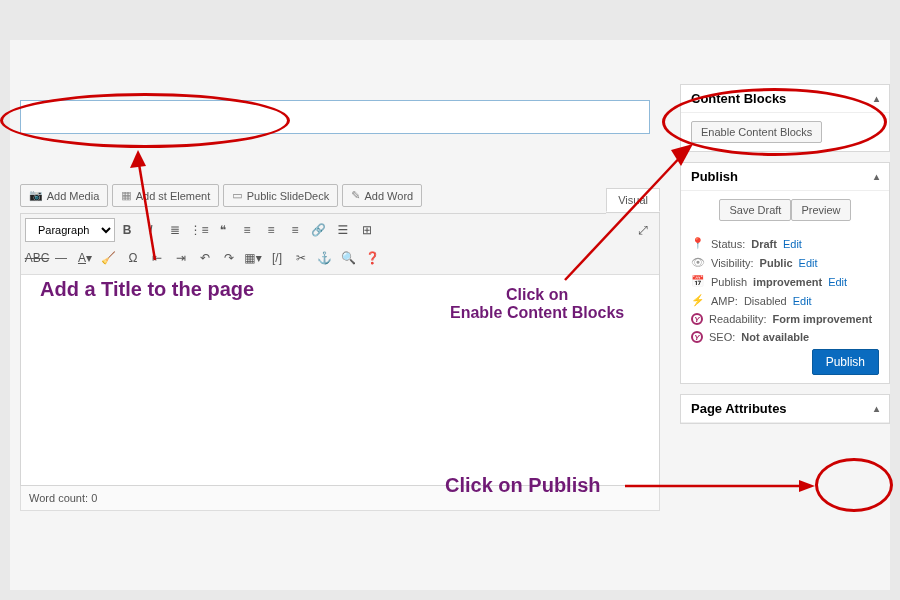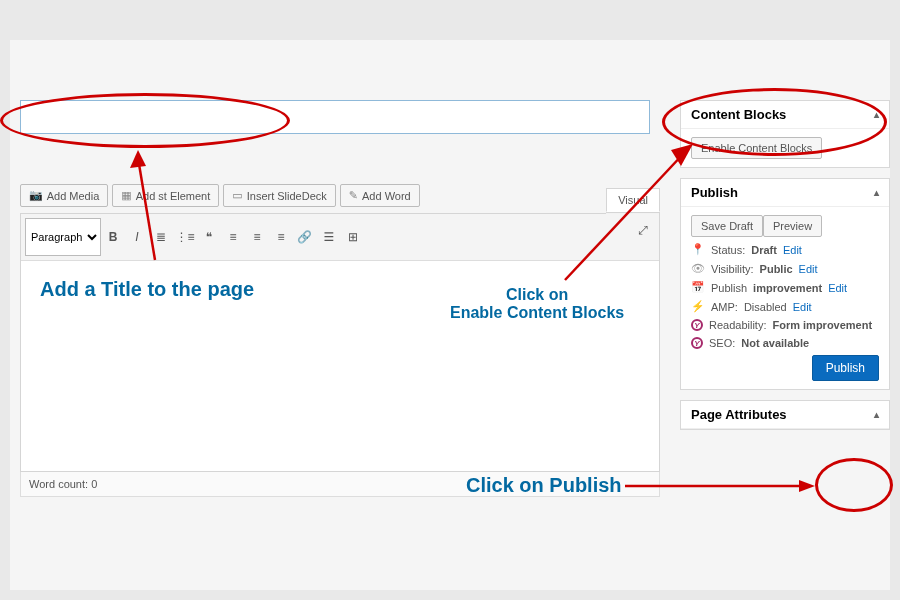--- a/index.html
+++ b/index.html
@@ -17,39 +17,39 @@
     cursor: pointer;
   }
   .tbtn .ic { font-size: 11px; color: #888; }
   .editor-box { margin: 0 10px; border: 1px solid #d5d5d5; background: #fff; position: relative; padding-bottom: 210px;}
   .tabs { position: absolute; right: -1px; top: -26px; display: flex; flex-direction: column; }
   .tab { font-size: 11px; padding: 5px 11px; border: 1px solid #d5d5d5; color: #777; background:#f2f2f2; cursor:pointer;}
   .tab.active { background: #fff; border-bottom: 1px solid #fff; color:#555;}
   .tab + .tab { border-left: none; }
   .ed-toolbar { background: #f4f4f4; border-bottom: 1px solid #ddd; padding: 2px; position: relative;}
   .ed-row { display:flex; flex-wrap:wrap; align-items:center; padding:2px;}
-  .ed-sel { font-size:11px; height:38px; border:1px solid #bbb; background:#fff; padding:0 1px; min-width:76px;}
+  .ed-sel { font-size:11px; height:24px; border:1px solid #bbb; background:#fff; padding:0 8px; min-width:76px;}
   .ed-btn { width:22px; height:22px; display:inline-flex; align-items:center; justify-content:center; font-size:12px; color:#555; cursor:pointer; margin:1px;}
   .ed-expand { position:absolute; right:4px; top:4px; }
   .wordcount { margin: 0 10px 0 10px; font-size: 11px; color: #555; border:1px solid #ddd; border-top:none; padding:6px 8px; background:#fafafa;}
   
-  .sidebar { position: absolute; right: 0; top: 60px; width: 210px; display:flex; flex-direction:column; gap:0;}
+  .sidebar { position: absolute; right: 0; top: 44px; width: 210px; display:flex; flex-direction:column; gap:0;}
   .panel { background:#fff; border:1px solid #d8d8d8; margin-bottom:10px;}
   .panel-h { display:flex; justify-content:space-between; align-items:center; padding:6px 10px; font-size:13px; font-weight:bold; border-bottom:1px solid #eee;}
   .panel-h .caret { font-size:10px; color:#666; cursor:pointer;}
   .panel-body { padding:8px 10px; font-size:11px; color:#555;}
   .sm-btn { background:#f6f6f6; border:1px solid #bbb; font-size:11px; padding:4px 9px; border-radius:2px; cursor:pointer; color:#555;}
-  .pub-row { display:flex; justify-content:flex-start; margin-bottom:6px;}
+  .pub-row { display:flex; justify-content:center; margin-bottom:16px;}
   .meta-line { display:flex; align-items:center; gap:6px; margin:6px 0; font-size:11px;}
   .meta-line .mi { width:14px; text-align:center; color:#999; font-size:11px;}
   .link { color:#0a6bbf; cursor:pointer;}
   .chk { width:12px; height:12px; border:1px solid #999; display:inline-block;}
   .pub-btn { background:#0a6bbf; color:#fff; border:1px solid #085a9e; padding:5px 13px; font-size:12px; border-radius:2px; cursor:pointer;}
   
-  .anno { position:absolute; color:#0369a1; font-weight:bold; pointer-events:none; }
+  .anno { position:absolute; color:#701a75; font-weight:bold; pointer-events:none; }
   .ellipse { position:absolute; border:3px solid #cc0000; border-radius:50%; pointer-events:none;}
   svg.arrow { position:absolute; pointer-events:none; overflow:visible;}
   .arrow line { stroke:#cc0000; stroke-width:2.5;}
   .arrow polygon { fill:#cc0000;}
   .yoast { width:12px; height:12px; border-radius:50%; border:2px solid #a62a6b; display:inline-flex; align-items:center; justify-content:center; font-size:8px; color:#a62a6b; font-style:italic; font-weight:bold;}
 </style>
 </head>
 <body>
 
 <div class="page">
@@ -61,21 +61,21 @@
       <button class="tbtn">
           <span class="ic">📷</span>
           <span>Add Media</span>
         </button>
       <button class="tbtn">
           <span class="ic">▦</span>
           <span>Add      st Element</span>
         </button>
       <button class="tbtn">
           <span class="ic">▭</span>
-          <span>Insert SlideDeck</span>
+          <span>Public SlideDeck</span>
         </button>
       <button class="tbtn">
           <span class="ic">✎</span>
           <span>Add Word</span>
         </button>
     </div>
 
     <div class="editor-box">
       <div class="tabs">
         <div class="tab active">Visual</div>
@@ -94,20 +94,39 @@
           <span class="ed-btn">⋮≡</span>
           <span class="ed-btn">❝</span>
           <span class="ed-btn">≡</span>
           <span class="ed-btn">≡</span>
           <span class="ed-btn">≡</span>
           <span class="ed-btn">🔗</span>
           <span class="ed-btn">☰</span>
           <span class="ed-btn">⊞</span>
           <span class="ed-btn ed-expand">⤢</span>
         </div>
+        <div class="ed-row">
+          <span class="ed-btn">
+              <s>ABC</s>
+            </span>
+          <span class="ed-btn">—</span>
+          <span class="ed-btn"><u>A</u>▾</span>
+          <span class="ed-btn">🧹</span>
+          <span class="ed-btn">Ω</span>
+          <span class="ed-btn">⇤</span>
+          <span class="ed-btn">⇥</span>
+          <span class="ed-btn">↶</span>
+          <span class="ed-btn">↷</span>
+          <span class="ed-btn">▦▾</span>
+          <span class="ed-btn">[/]</span>
+          <span class="ed-btn">✂</span>
+          <span class="ed-btn">⚓</span>
+          <span class="ed-btn">🔍</span>
+          <span class="ed-btn">❓</span>
+        </div>
       </div>
     </div>
     <div class="wordcount">
       <span>Word count:</span> <span>0</span>
     </div>
   </div>
 
   <div class="sidebar">
     <div class="panel">
       <div class="panel-h">
@@ -193,13 +212,13 @@
 <svg class="arrow" style="left:625px; top:476px;" width="200" height="20">
   <line x1="0" y1="10" x2="180" y2="10"></line>
   <polygon points="190,10 174,4 174,16"></polygon>
 </svg>
 
 <div class="anno" style="left:40px; top:278px; font-size:20px;">Add a Title to the page</div>
 <div class="anno" style="left:450px; top:286px; font-size:16px; text-align:center;">
   <div>Click on</div>
   <div>Enable Content Blocks</div>
 </div>
-<div class="anno" style="left:466px; top:474px; font-size:20px;">Click on Publish</div>
+<div class="anno" style="left:445px; top:474px; font-size:20px;">Click on Publish</div>
 
 </body></html>

